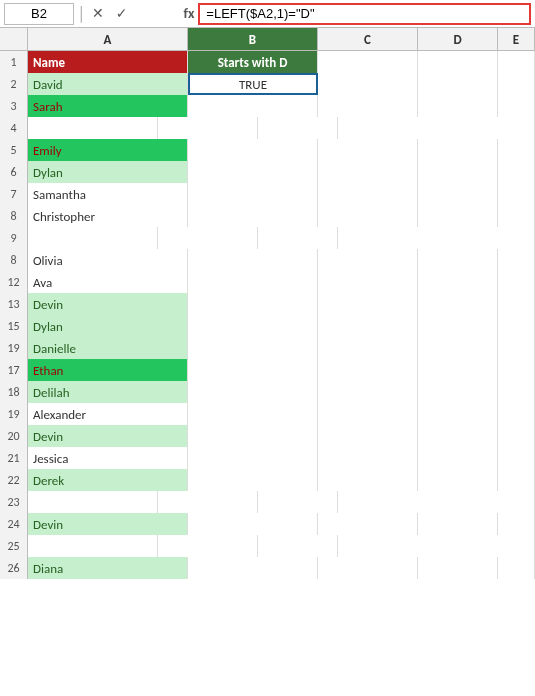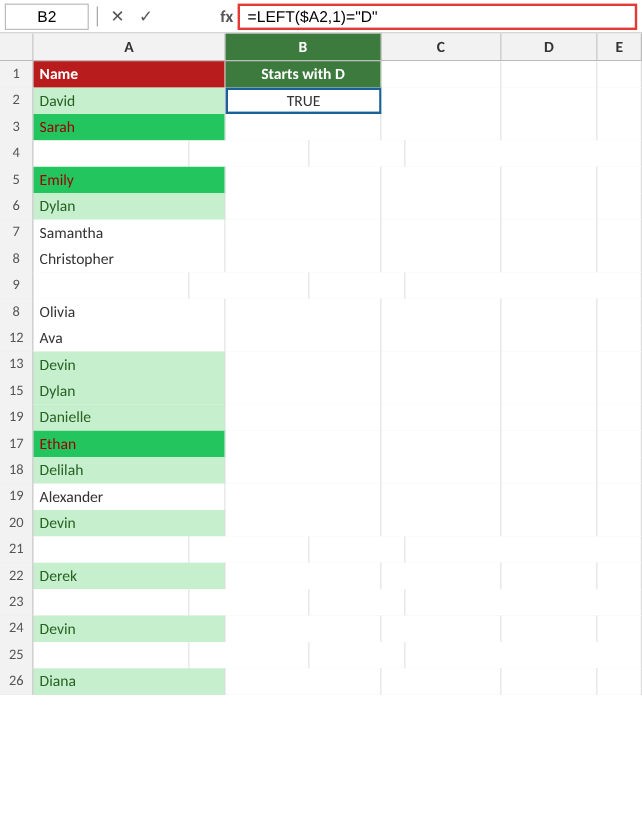--- a/index.html
+++ b/index.html
@@ -302,20 +302,21 @@
       <div class="data-row">
     <div class="row-num">20</div>
     <div class="cell col-a bg-green">Devin</div>
     <div class="cell col-b bg-white"></div>
     <div class="cell col-c bg-white"></div>
     <div class="cell col-d bg-white"></div>
     <div class="cell col-e bg-white"></div>
   </div>
       <div class="data-row">
     <div class="row-num">21</div>
+    <div class="cell col-a bg-white">Jessica</div>
     <div class="cell col-b bg-white"></div>
     <div class="cell col-c bg-white"></div>
     <div class="cell col-d bg-white"></div>
     <div class="cell col-e bg-white"></div>
   </div>
       <div class="data-row">
     <div class="row-num">22</div>
     <div class="cell col-a bg-green">Derek</div>
     <div class="cell col-b bg-white"></div>
     <div class="cell col-c bg-white"></div>

